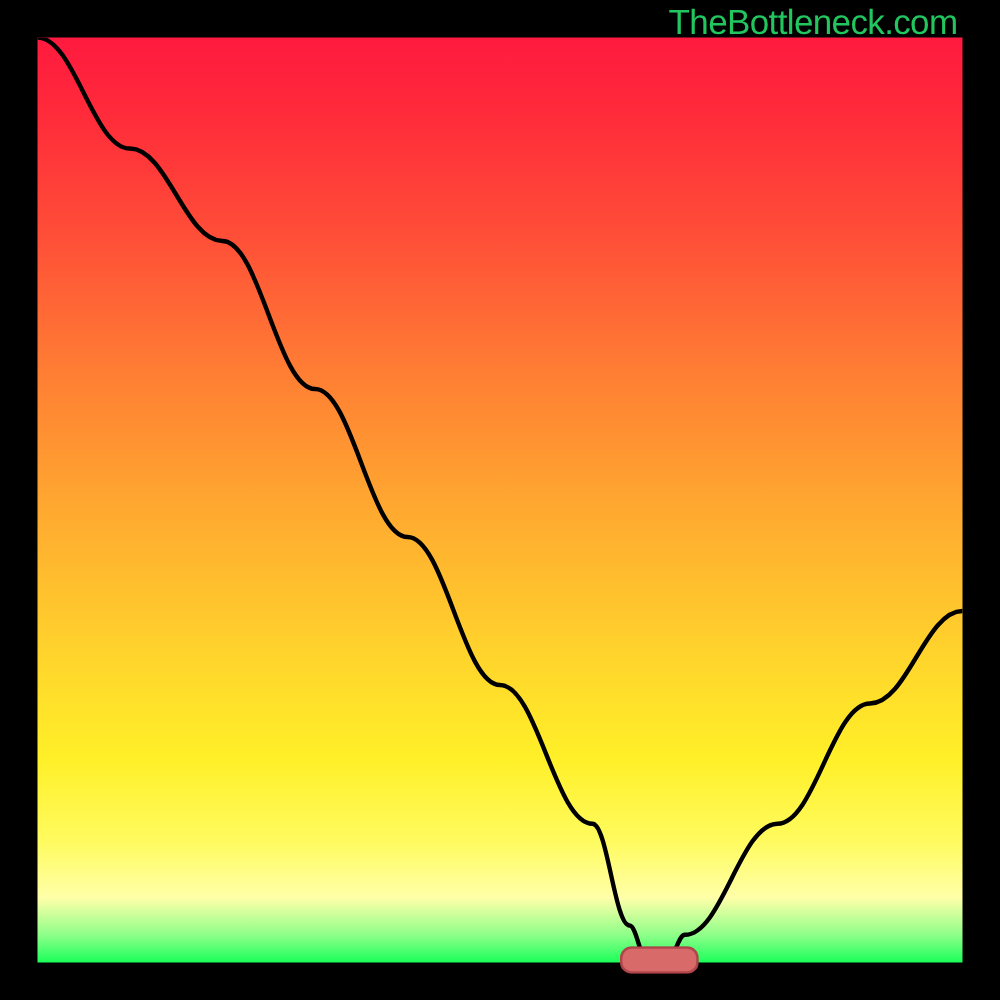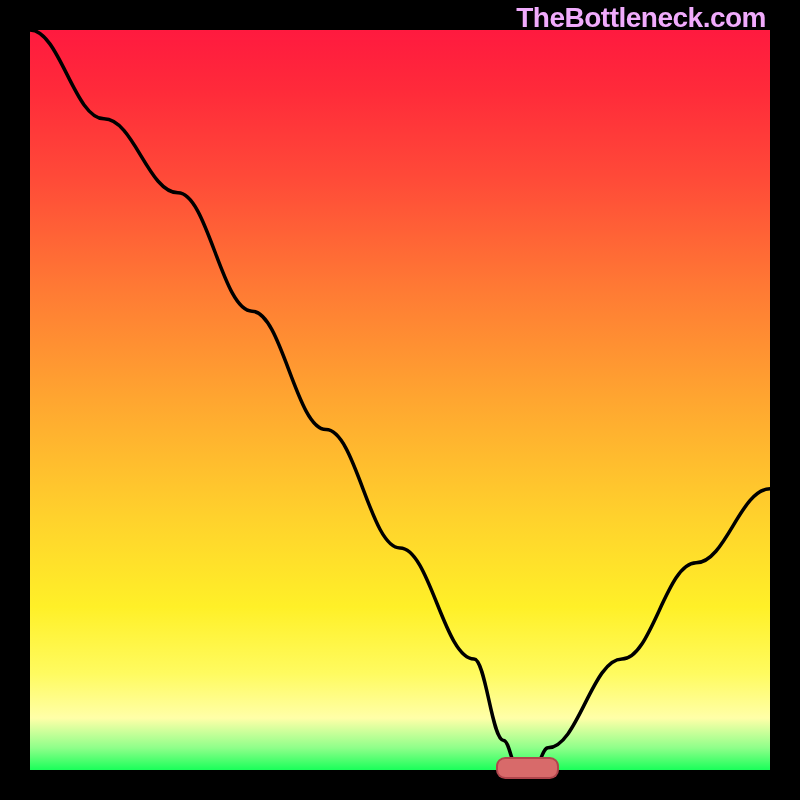--- a/index.html
+++ b/index.html
@@ -53,23 +53,23 @@
     width: 60px;
     height: 18px;
     border-radius: 9px;
     background: #d86a6a; 
     border: 2px solid rgba(102, 0, 20, 0.35);
   }
   .watermark {
     position: absolute;
     top: 2px;
     right: 34px;
-    color: #f0abfc;
+    color: #22c55e;
     font-size: 28px;
-    font-weight: 700;
+    font-weight: 400;
     letter-spacing: -0.5px;
     user-select: none;
   }
 </style>
 </head>
 <body>
 
 <div class="frame">
   <div class="watermark">TheBottleneck.com</div>
 

